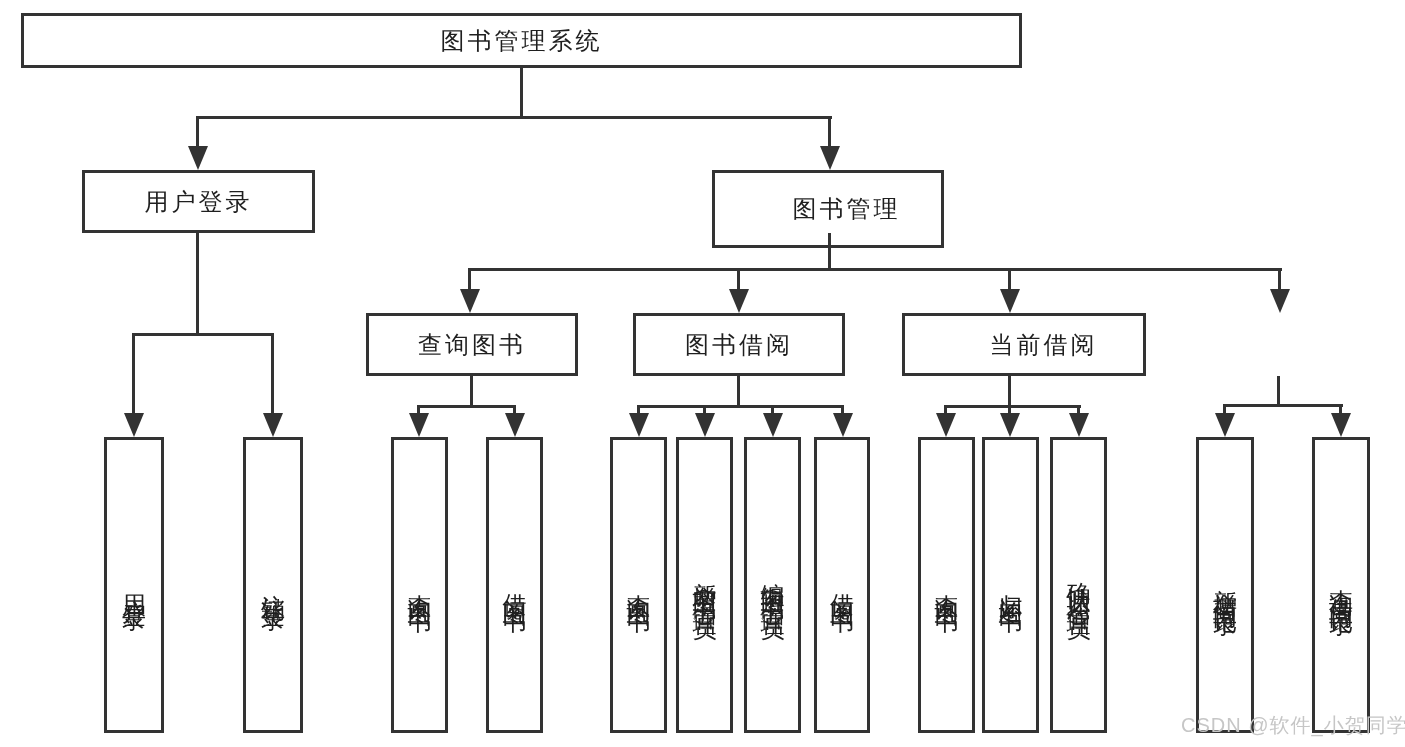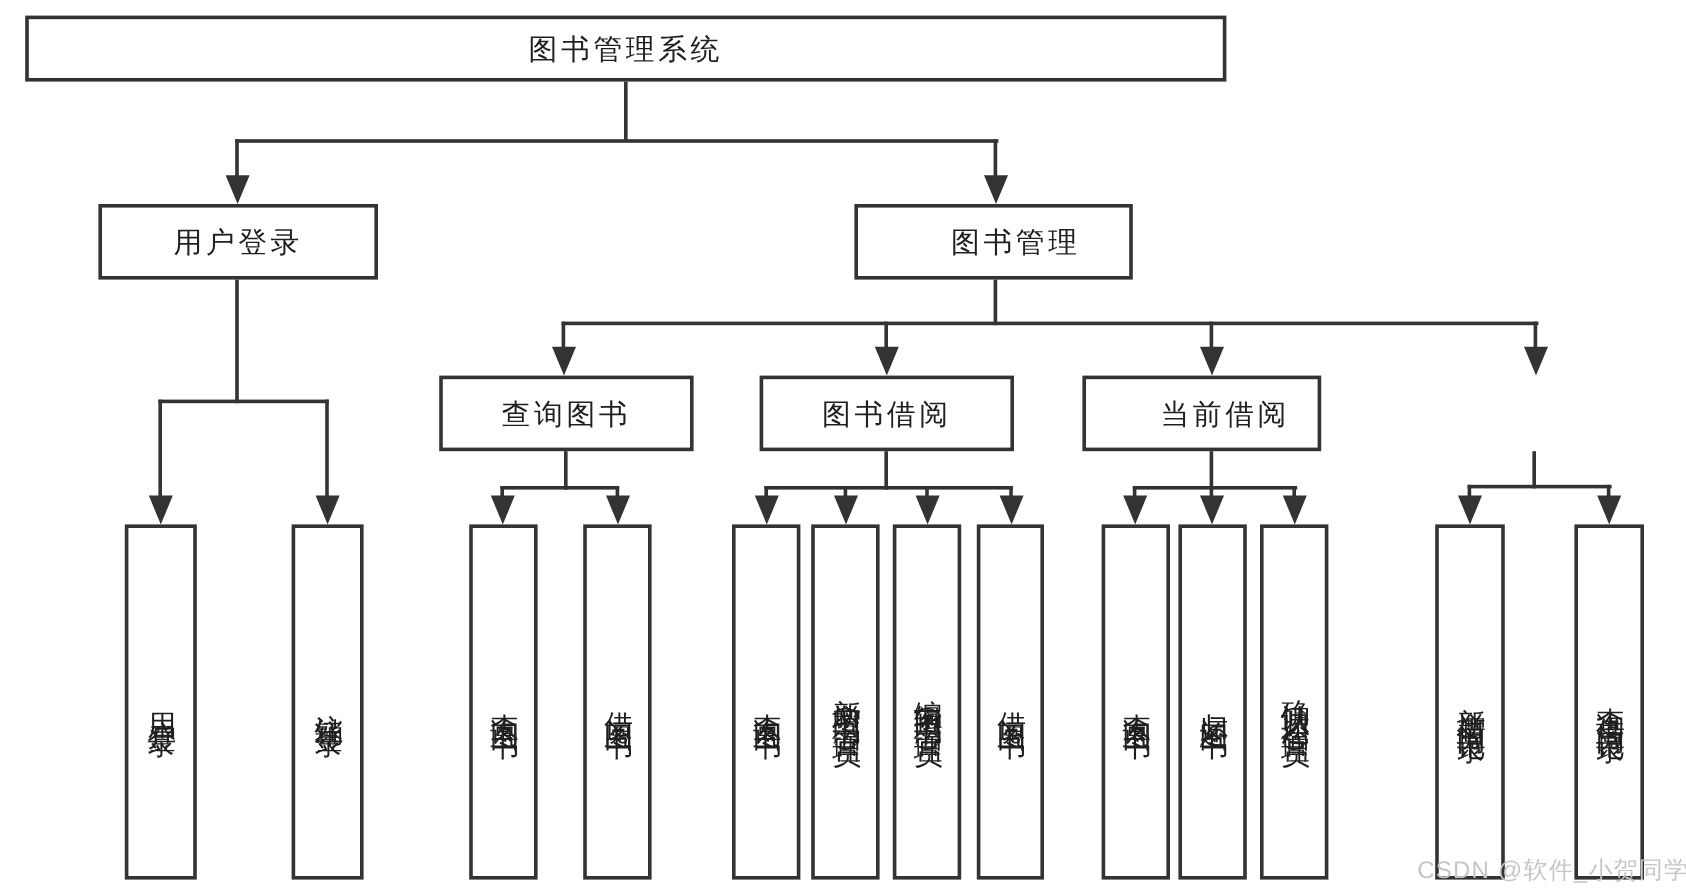--- a/index.html
+++ b/index.html
@@ -63,33 +63,33 @@
 <div id="stage">
 
   <div class="box" style="left:21px; top:13px; width:1001px; height:55px;">
     <span class="hlabel">图书管理系统</span>
   </div>
 
   <div class="box" style="left:82px; top:170px; width:233px; height:63px;">
     <span class="hlabel">用户登录</span>
   </div>
 
-  <div class="box" style="left:712px; top:170px; width:232px; height:63px;padding-left:37px;">
+  <div class="box" style="left:712px; top:170px; width:232px; height:78px;padding-left:37px;">
     <span class="hlabel">图书管理</span>
   </div>
 
   <div class="box" style="left:366px; top:313px; width:212px; height:63px;">
     <span class="hlabel">查询图书</span>
   </div>
 
   <div class="box" style="left:633px; top:313px; width:212px; height:63px;text-align:center;">
     <span class="hlabel">图书借阅</span>
   </div>
 
-  <div class="box" style="left:902px; top:313px; width:199px; height:63px;padding-left:39px;">
+  <div class="box" style="left:902px; top:313px; width:244px; height:63px;padding-left:39px;">
     <span class="hlabel">当前借阅</span>
   </div>
 
 
   <div class="box" style="left:104px; top:437px; width:60px; height:296px;">
     <span class="vlabel">用户登录</span>
   </div>
   <div class="box" style="left:243px; top:437px; width:60px; height:296px;">
     <span class="vlabel">注销登录</span>
   </div>

